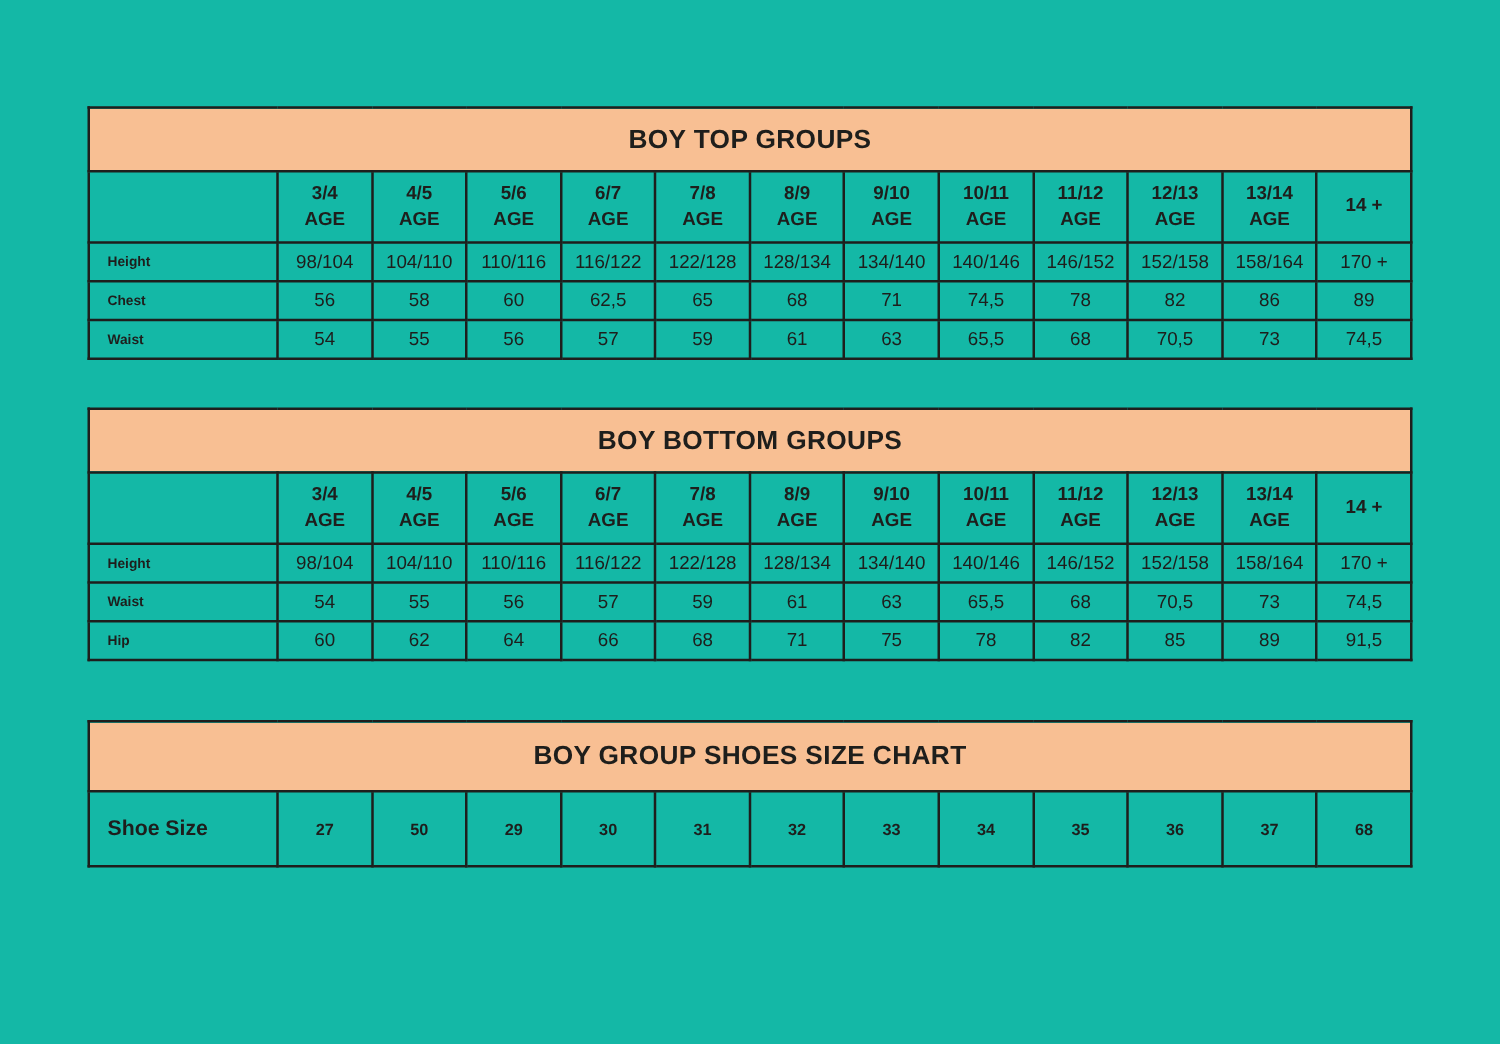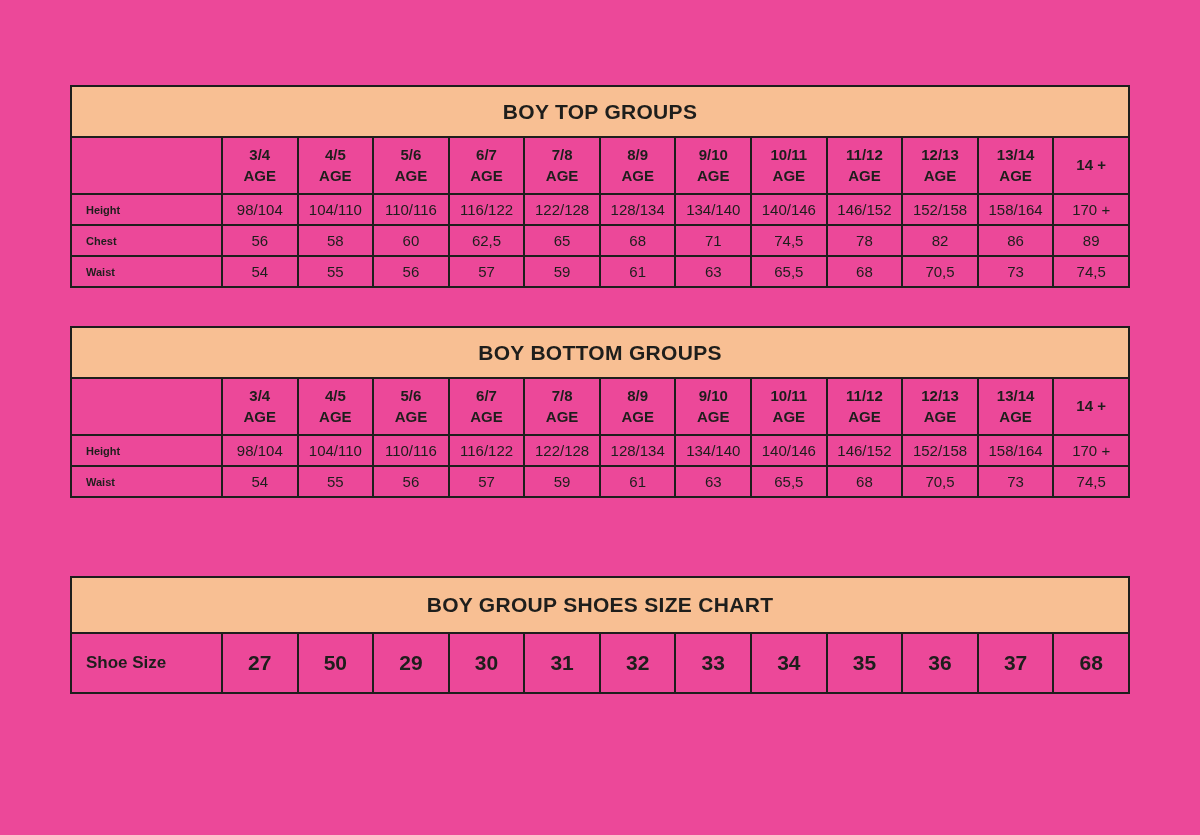--- a/index.html
+++ b/index.html
@@ -9,21 +9,21 @@
     width: 1200px;
     height: 835px;
     font-family: "Liberation Sans", sans-serif;
     color: #1e1e1c;
     overflow: hidden;
   }
   .page {
     position: relative;
     width: 1200px;
     height: 835px;
-    background: #ec4899;
+    background: #14b8a6;
   }
   .table-wrap {
     position: absolute;
     left: 70px;
     width: 1060px;
   }
   #t0 { top: 85px; }
   #t1 { top: 326px; }
   #t2 { top: 576px; }
 
@@ -71,21 +71,21 @@
   table.size-table td {
     font-size: 15px;
     font-weight: normal;
     height: 29px;
   }
 
   
   #t2 .label-cell { font-size: 17px; margin-left: 12px; }
   tr.tall-row td {
     height: 58px;
-    font-size: 21px;
+    font-size: 13px;
     font-weight: bold;
     text-align: center;
   }
   tr.last-row td { height: 34px; }
 </style>
 </head>
 <body>
 
 <div class="page">
   <div class="table-wrap" id="t0">
@@ -253,20 +253,35 @@
             <td>57</td>
             <td>59</td>
             <td>61</td>
             <td>63</td>
             <td>65,5</td>
             <td>68</td>
             <td>70,5</td>
             <td>73</td>
             <td>74,5</td>
           </tr>
+          <tr>
+            <th class="label-cell">Hip</th>
+            <td>60</td>
+            <td>62</td>
+            <td>64</td>
+            <td>66</td>
+            <td>68</td>
+            <td>71</td>
+            <td>75</td>
+            <td>78</td>
+            <td>82</td>
+            <td>85</td>
+            <td>89</td>
+            <td>91,5</td>
+          </tr>
         </tbody>
       </table>
   </div>
   <div class="table-wrap" id="t2">
     <table class="size-table">
         <colgroup>
           <col class="label-col">
           <col>
           <col>
           <col>

